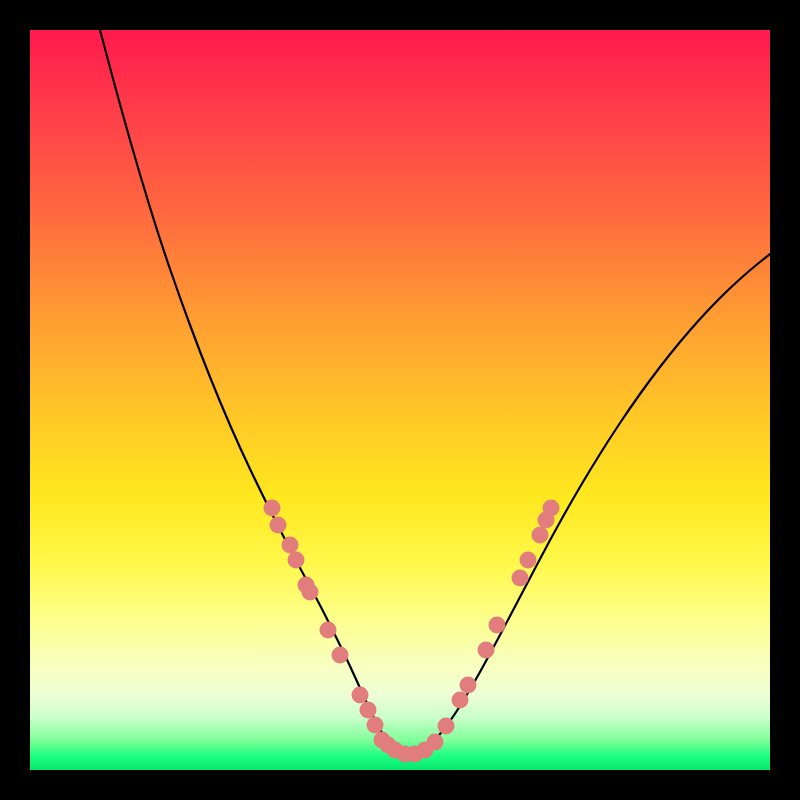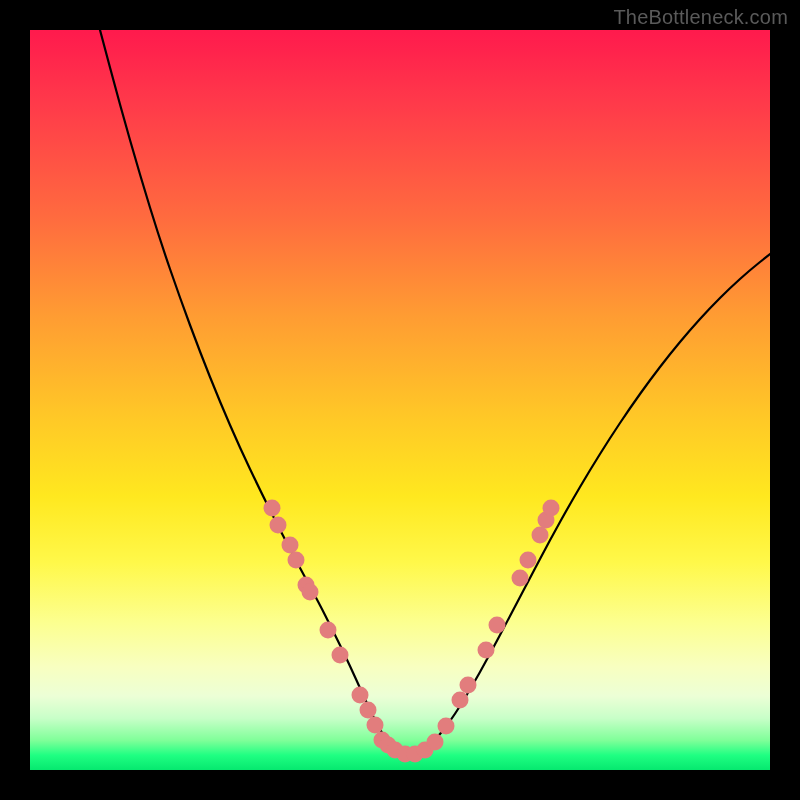--- a/index.html
+++ b/index.html
@@ -55,21 +55,20 @@
     position: absolute;
     left: 0;
     top: 0;
   }
 </style>
 </head>
 <body>
 
 <div class="frame">
 
-  <div class="watermark">TheBottleneck.com</div>
 
   <div class="plot-area">
     <svg class="overlay" width="740" height="740" viewBox="0 0 740 740">
       <path id="curve-path" fill="none" stroke-width="2.2" stroke-linecap="round" stroke="#000000" d="M 70 0 Q 70 0 80 37.5 Q 90 75 100 110 Q 110 145 120 177.5 Q 130 210 140 239 Q 150 268 160 295 Q 170 322 180 347 Q 190 372 200 395 Q 210 418 220 439 Q 230 460 240 480 Q 250 500 260 519 Q 270 538 280 556.5 Q 290 575 295 585 Q 300 595 305 605 Q 310 615 315 625.5 Q 320 636 325 647 Q 330 658 335 669 Q 340 680 345 690 Q 350 700 355 707.5 Q 360 715 365 719.5 Q 370 724 375 725.5 Q 380 727 385 725.5 Q 390 724 395 720 Q 400 716 410 704 Q 420 692 430 676 Q 440 660 450 642 Q 460 624 470 605 Q 480 586 490 567 Q 500 548 510 529 Q 520 510 530 492 Q 540 474 550 457 Q 560 440 570 424 Q 580 408 590 393 Q 600 378 610 364 Q 620 350 630 337 Q 640 324 650 312 Q 660 300 670 289 Q 680 278 690 268 Q 700 258 710 249 Q 720 240 730 232 L 740 224"></path>
       <g id="dots-group">
           <circle cx="242" cy="478" r="8.5" fill="#e27d7d"></circle>
           <circle cx="248" cy="495" r="8.5" fill="#e27d7d"></circle>
           <circle cx="260" cy="515" r="8.5" fill="#e27d7d"></circle>
           <circle cx="266" cy="530" r="8.5" fill="#e27d7d"></circle>
           <circle cx="276" cy="555" r="8.5" fill="#e27d7d"></circle>

